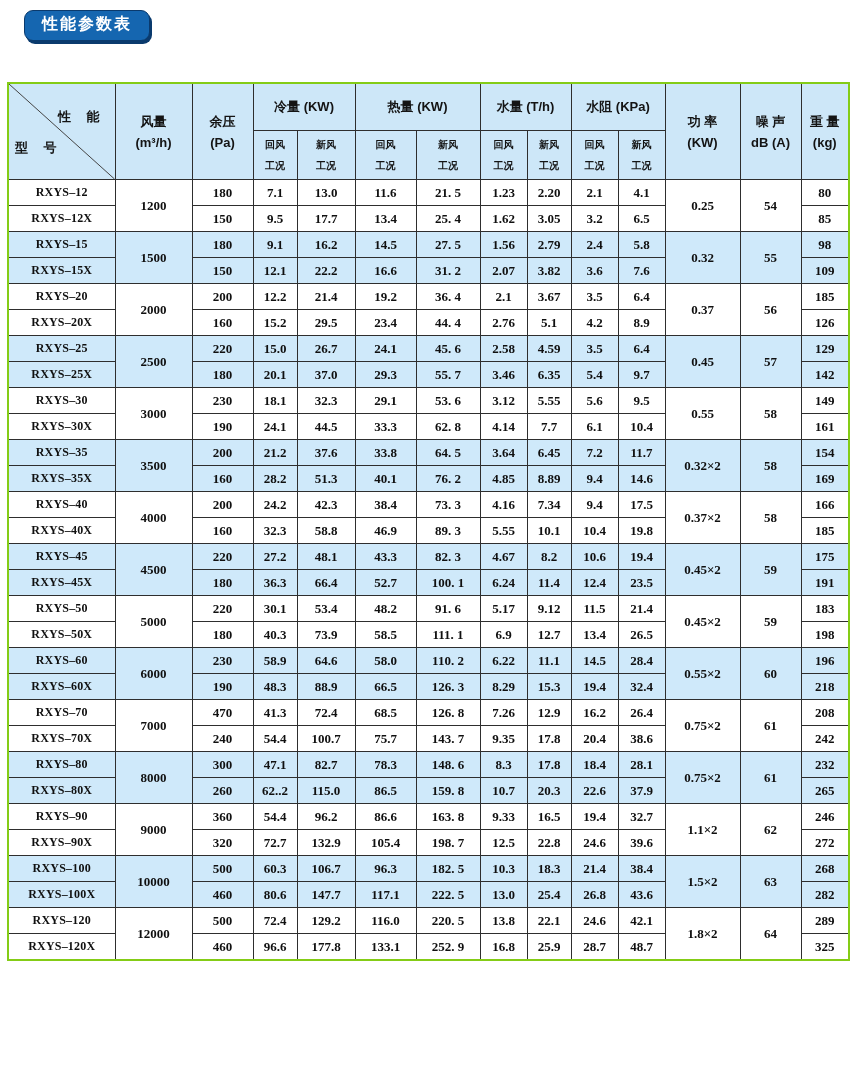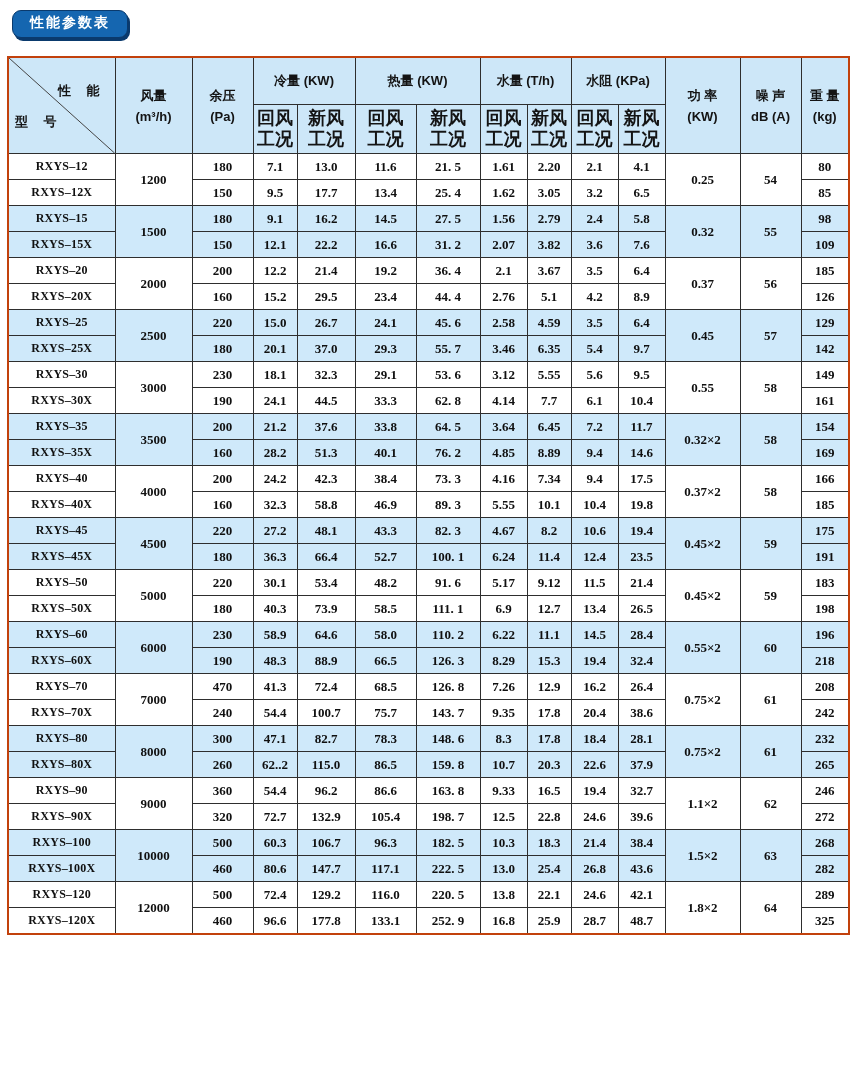--- a/index.html
+++ b/index.html
@@ -7,55 +7,55 @@
     position: relative;
     width: 850px;
     height: 1075px;
     background: #ffffff;
     font-family: "Liberation Sans", sans-serif;
     overflow: hidden;
   }
   
   .title-badge {
     display: inline-block;
-    margin: 10px 0 0 12px;
+    margin: 10px 0 0 24px;
     background: #1566b0;
     border: 1px solid #0a3a6d;
     box-shadow: 2px 3px 0 #0a3a6d;
     border-radius: 9px;
     padding: 3px 17px 5px 17px;
     color: #ffffff;
-    font-size: 14px;
+    font-size: 16px;
     font-weight: bold;
     letter-spacing: 2px;
   }
   
   table.spec {
     border-collapse: collapse;
     table-layout: fixed;
     width: 836px;
-    margin: 18px 0 0 7px;
-    border: 2px solid #c2410c;
+    margin: 41px 0 0 7px;
+    border: 2px solid #84cc16;
   }
   table.spec th, table.spec td {
     border: 1px solid #2e2e2e;
     text-align: center;
     vertical-align: middle;
     padding: 0;
     overflow: hidden;
   }
   thead th {
     background: #cde7f8;
     font-family: "Liberation Sans", sans-serif;
     font-weight: bold;
     font-size: 13px;
     color: #141414;
   }
   .grp-row th { height: 46px; }
-  .sub-row th { height: 48px; line-height: 21px; font-size: 18px; }
+  .sub-row th { height: 48px; line-height: 21px; font-size: 10px; }
   .two-line { line-height: 21px; }
   
   th.diag-cell { position: relative; }
   th.diag-cell svg.diag-svg {
     position: absolute; left: 0; top: 0;
     width: 100%; height: 100%;
     display: block;
   }
   th.diag-cell .diag-top    { position: absolute; top: 24px;  right: 9px;  letter-spacing: 6px; }
   th.diag-cell .diag-bottom { position: absolute; bottom: 22px; left: 6px; letter-spacing: 6px; }
@@ -181,21 +181,21 @@
     </thead>
     <tbody>
         <tr>
           <td class="model">RXYS–12</td>
           <td rowspan="2">1200</td>
           <td>180</td>
           <td>7.1</td>
           <td>13.0</td>
           <td>11.6</td>
           <td>21. 5</td>
-          <td>1.61</td>
+          <td>1.23</td>
           <td>2.20</td>
           <td>2.1</td>
           <td>4.1</td>
           <td rowspan="2">0.25</td>
           <td rowspan="2">54</td>
           <td>80</td>
         </tr>
         <tr>
           <td class="model">RXYS–12X</td>
           <td>150</td>

